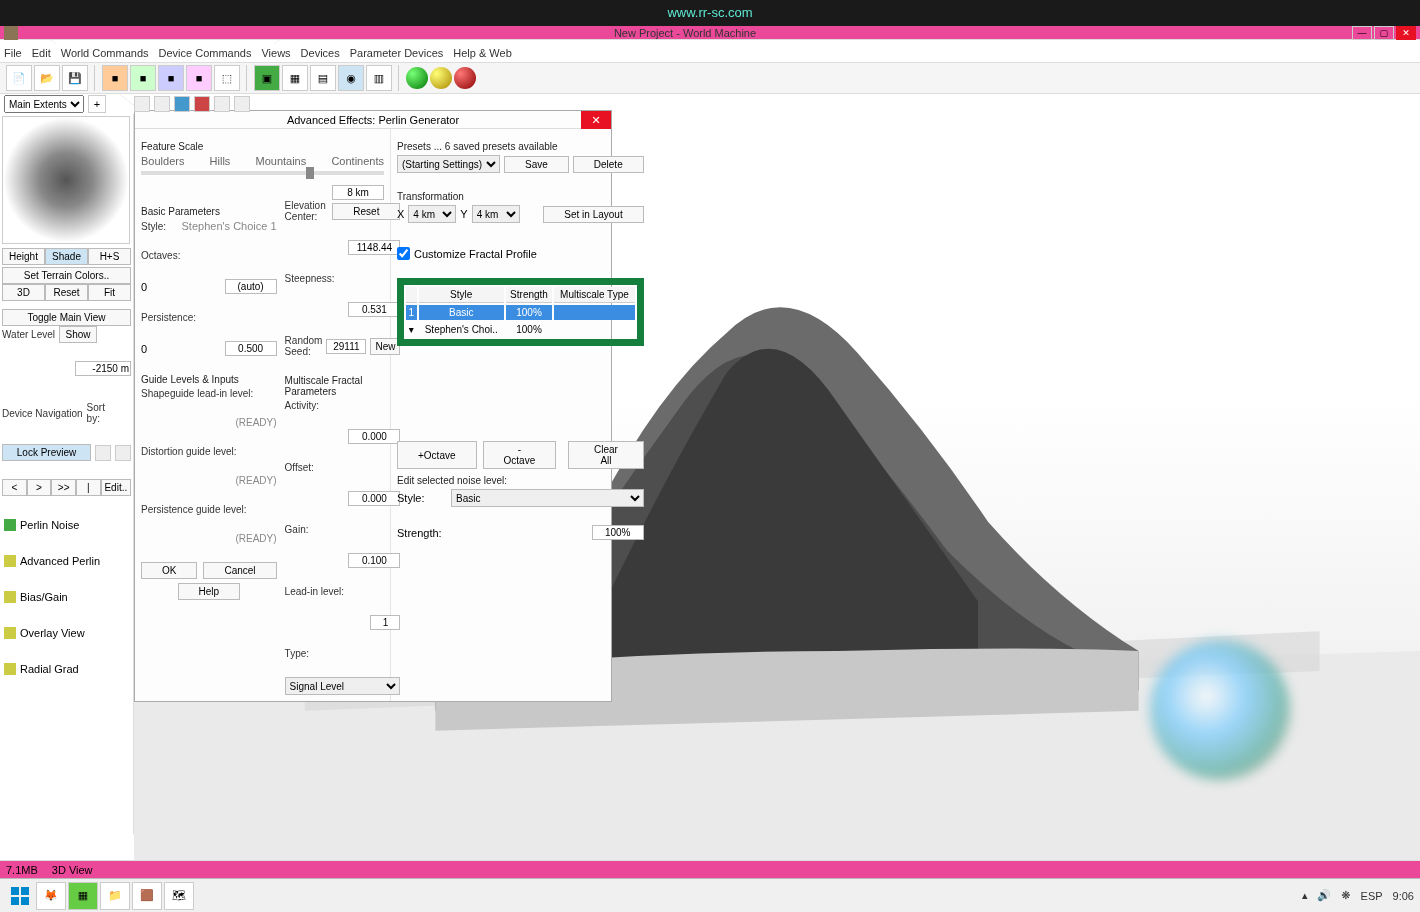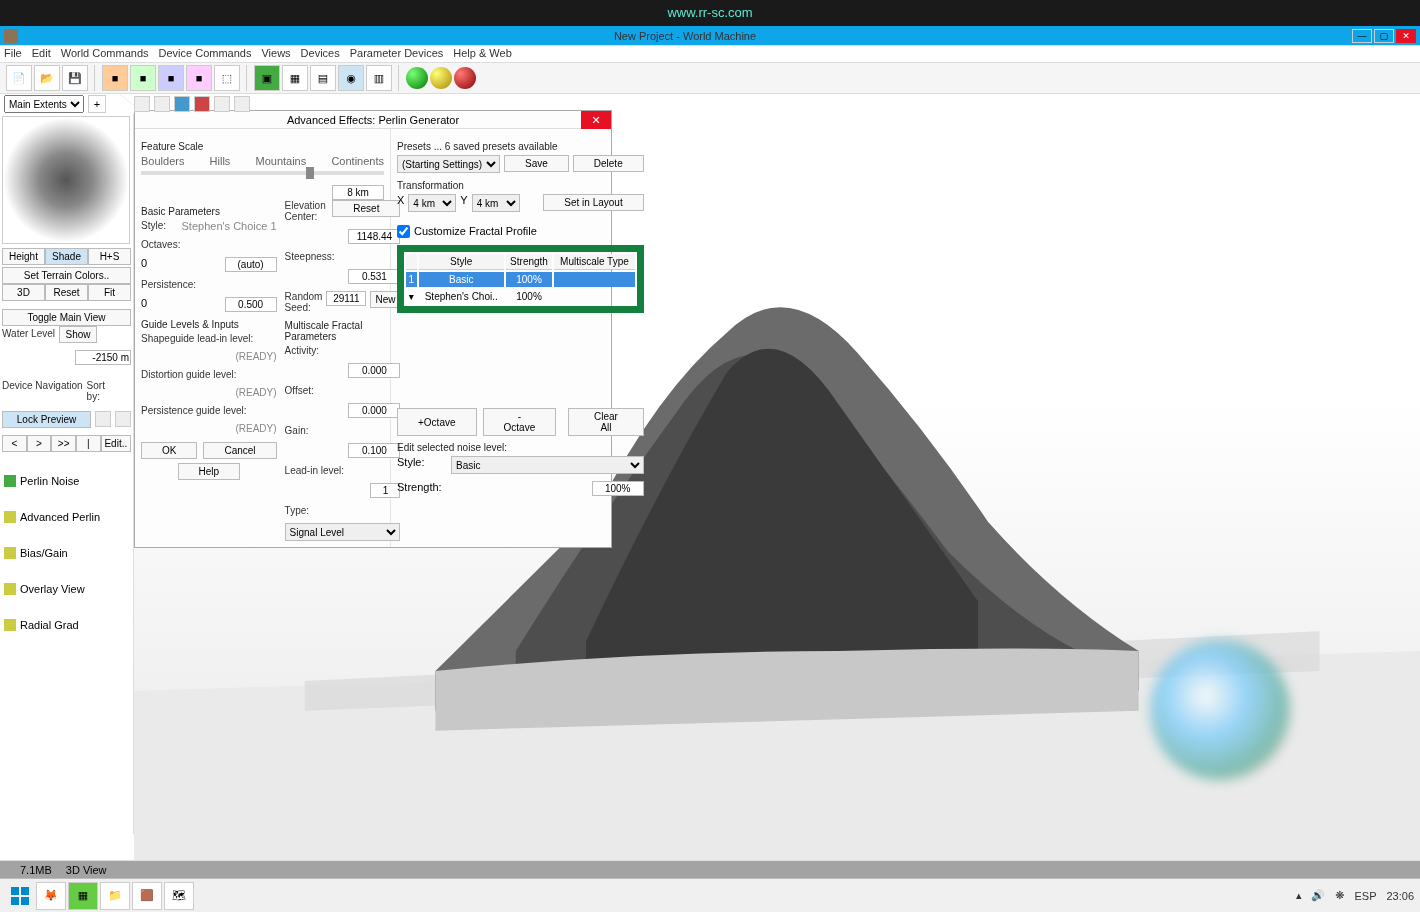--- a/index.html
+++ b/index.html
@@ -1,20 +1,20 @@
 <!DOCTYPE html>
 <html><head>
 <meta charset="utf-8">
 <style>
 * { box-sizing: border-box; margin: 0; padding: 0; font-family: "Segoe UI", Tahoma, sans-serif; font-size: 11px; }
 body { width: 1420px; height: 912px; background: #fff; overflow: hidden; position: relative; }
 
 .watermark-bar { position: absolute; top: 0; left: 0; right: 0; height: 26px; background: #1a1a1a; color: #5eead4; text-align: center; line-height: 26px; font-size: 13px; z-index: 1000; }
 
-.titlebar { position: absolute; top: 26px; left: 0; right: 0; height: 20px; display: flex; align-items: center; background: #0ea5e9; border-bottom: 1px solid #ddd; z-index: 100; }
+.titlebar { position: absolute; top: 26px; left: 0; right: 0; height: 14px; display: flex; align-items: center; background: #ec4899; border-bottom: 1px solid #ddd; z-index: 100; }
 .titlebar .app-icon { width: 14px; height: 14px; margin-left: 4px; background: #8b7355; }
 .titlebar .title { flex: 1; text-align: center; font-size: 11px; color: #333; }
 .titlebar .win-controls { display: flex; gap: 2px; margin-right: 4px; }
 .titlebar .win-btn { width: 20px; height: 14px; display: flex; align-items: center; justify-content: center; border: 1px solid #ccc; font-size: 9px; }
 .titlebar .win-close { background: #e81123; color: #fff; border-color: #e81123; }
 
 .menubar { position: absolute; top: 44px; left: 0; right: 0; height: 18px; display: flex; align-items: center; background: #fff; padding-left: 4px; gap: 10px; z-index: 99; }
 .menubar span { font-size: 11px; color: #333; }
 
 .toolbar { position: absolute; top: 62px; left: 0; right: 0; height: 32px; display: flex; align-items: center; background: #f5f5f5; border-top: 1px solid #ddd; border-bottom: 1px solid #ddd; padding-left: 6px; gap: 2px; z-index: 98; }
@@ -42,35 +42,35 @@
 .tree { margin-top: 4px; }
 .tree-item { display: flex; align-items: center; gap: 4px; padding: 1px 2px; font-size: 10px; margin-top: 22px; }
 .tree-ico { width: 12px; height: 12px; }
 .ico-green { background: #4a4; }
 .ico-yellow { background: #cc4; }
 
 .viewport { position: absolute; top: 94px; left: 134px; right: 0; bottom: 52px; background: linear-gradient(180deg, #fff 0%, #fff 40%, #e8e8e8 100%); overflow: hidden; z-index: 10; }
 .terrain-svg { position: absolute; top: 0; left: 0; width: 100%; height: 100%; }
 .colorball { position: absolute; right: 130px; bottom: 80px; width: 140px; height: 140px; border-radius: 50%; background: radial-gradient(circle at 40% 40%, #fff, #7cf, #5a9, #fa8); filter: blur(6px); opacity: 0.7; }
 
-.statusbar { position: absolute; bottom: 34px; left: 0; right: 0; height: 18px; background: #a3a3a3; border-top: 1px solid #ddd; display: flex; align-items: center; padding-left: 20px; gap: 14px; font-size: 10px; z-index: 60; }
+.statusbar { position: absolute; bottom: 34px; left: 0; right: 0; height: 18px; background: #ec4899; border-top: 1px solid #ddd; display: flex; align-items: center; padding-left: 6px; gap: 14px; font-size: 10px; z-index: 60; }
 
 .taskbar { position: absolute; bottom: 0; left: 0; right: 0; height: 34px; background: #f0f0f0; border-top: 1px solid #bbb; display: flex; align-items: center; padding: 0 6px; z-index: 200; }
 .tb-start { width: 28px; height: 28px; display:flex; align-items:center; justify-content:center; }
 .tb-task { width: 30px; height: 28px; border: 1px solid #ccc; margin-left: 2px; background: #fff; display:flex; align-items:center; justify-content:center; }
 .tb-spacer { flex: 1; }
 .tb-tray { display: flex; align-items: center; gap: 10px; font-size: 10px; color: #333; }
 
 .dialog { position: absolute; top: 110px; left: 134px; width: 478px; background: #fdfdfd; border: 1px solid #aaa; z-index: 80; font-size: 10px; }
 .dlg-titlebar { height: 18px; display: flex; align-items: center; justify-content: center; position: relative; border-bottom: 1px solid #ddd; }
 .dlg-close { position: absolute; right: 0; top: 0; width: 30px; height: 18px; background: #e81123; color: #fff; text-align: center; line-height: 18px; }
 .dlg-body { display: flex; }
 .dlg-left { width: 256px; padding: 6px; border-right: 1px solid #e5e5e5; }
 .dlg-right { flex: 1; padding: 6px; }
-.fld-row { display: flex; align-items: flex-start; gap: 4px; margin-bottom: 7px; }
+.fld-row { display: flex; align-items: center; gap: 4px; margin-bottom: 18px; }
 .fld-label { flex: 1; font-size: 10px; color: #333; }
 .fld-input { width: 52px; border: 1px solid #bbb; font-size: 10px; padding: 1px; text-align: center; }
 .fld-btn { border: 1px solid #bbb; background: #f8f8f8; font-size: 10px; padding: 2px 20px; }
 .section-hdr { font-size: 10px; color: #222; margin: 6px 0 3px; }
 .scale-row { display: flex; justify-content: space-between; font-size: 10px; color: #666; margin-bottom: 2px; }
 .slider-track { height: 4px; background: #ddd; position: relative; margin: 4px 0 10px; }
 .slider-thumb { position: absolute; top: -4px; width: 8px; height: 12px; background: #888; }
 select.fld-sel { border: 1px solid #bbb; font-size: 10px; height: 18px; }
 .profile-table { width: 100%; border: 7px solid #15803d; margin-top: 4px; }
 .profile-table th { background: #f5f5f5; font-weight: normal; border-bottom: 1px solid #ccc; padding: 2px; font-size: 10px; }
@@ -441,15 +441,15 @@
   <div class="tb-task" style="background:#6c4">▦</div>
   <div class="tb-task">📁</div>
   <div class="tb-task">🟫</div>
   <div class="tb-task">🗺</div>
   <div class="tb-spacer"></div>
   <div class="tb-tray">
     <span>▴</span>
     <span>🔊</span>
     <span>❋</span>
     <span>ESP</span>
-    <span>23:06</span>
+    <span>9:06</span>
   </div>
 </div>
 
 </body></html>

